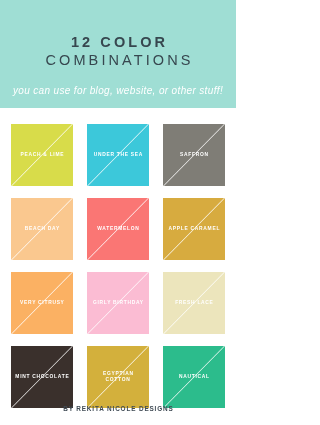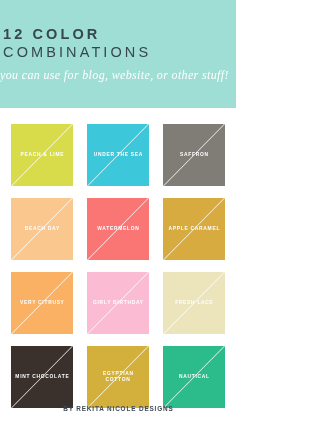--- a/index.html
+++ b/index.html
@@ -19,43 +19,44 @@
     height: 425px;
     background: #ffffff;
   }
 
   
   .header {
     width: 236px;
     height: 108px;
     background: #9fded4;
     box-sizing: border-box;
-    padding-top: 26px;
+    padding-top: 34px;
+    text-align: center;
   }
   .title-line1 {
     font-size: 14.5px;
     line-height: 17px;
     font-weight: bold;
     letter-spacing: 3.1px;
     color: #37474f;
     text-indent: 3.1px;
   }
   .title-line2 {
     font-size: 14.5px;
     line-height: 18px;
     font-weight: normal;
     letter-spacing: 3.1px;
     color: #37474f;
     text-indent: 3.1px;
   }
   .subtitle {
-    margin-top: 8px;
-    font-family: Liberation Serif, serif;
+    margin-top: 16px;
+    font-family: Liberation Sans, sans-serif;
     font-style: italic;
-    font-size: 12px;
+    font-size: 10px;
     line-height: 12px;
     letter-spacing: 0.35px;
     color: #ffffff;
   }
 
   
   .grid {
     position: relative;
     padding: 16px 0 0 0;
   }

